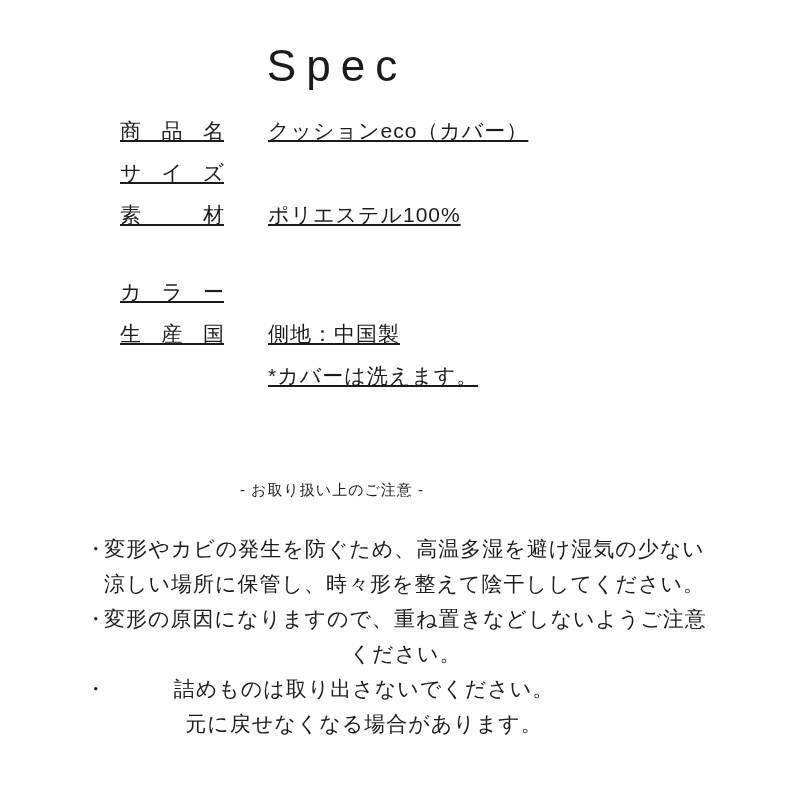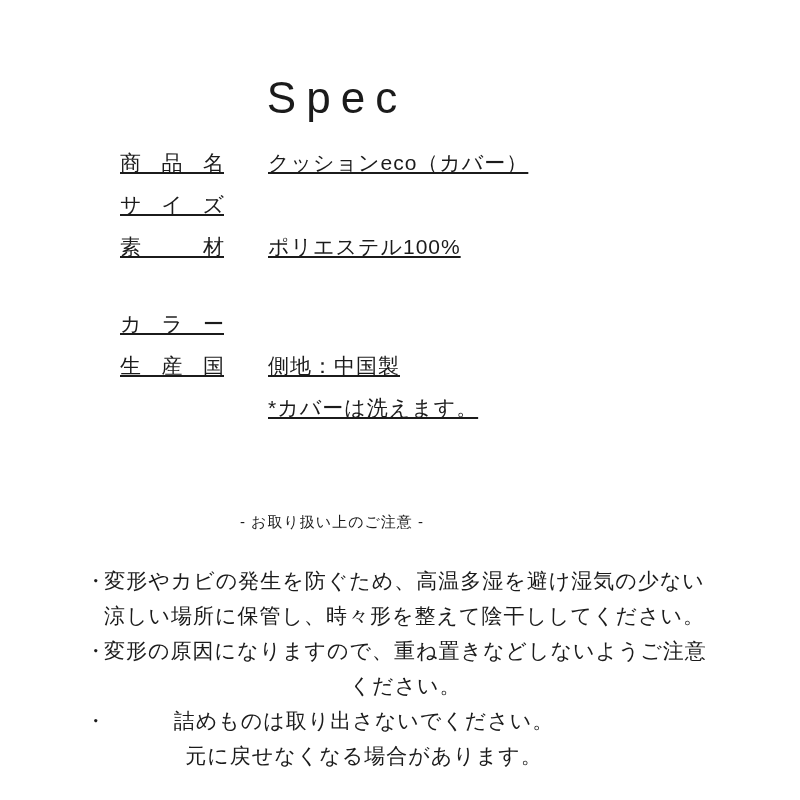--- a/index.html
+++ b/index.html
@@ -12,21 +12,21 @@
     height: 800px;
     overflow: hidden;
     font-family: "Liberation Sans", "DejaVu Sans", sans-serif;
     color: #1b1b1b;
     font-weight: 500;
   }
   .page {
     width: 664px;
     height: 800px;
     box-sizing: border-box;
-    padding-top: 72px;
+    padding-top: 40px;
   }
   .page-title {
     text-align: center;
     font-size: 44px;
     font-weight: 500;
     letter-spacing: 10px;
     line-height: 52px;
     margin: 0 0 0 10px; 
   }
   .spec-table {

